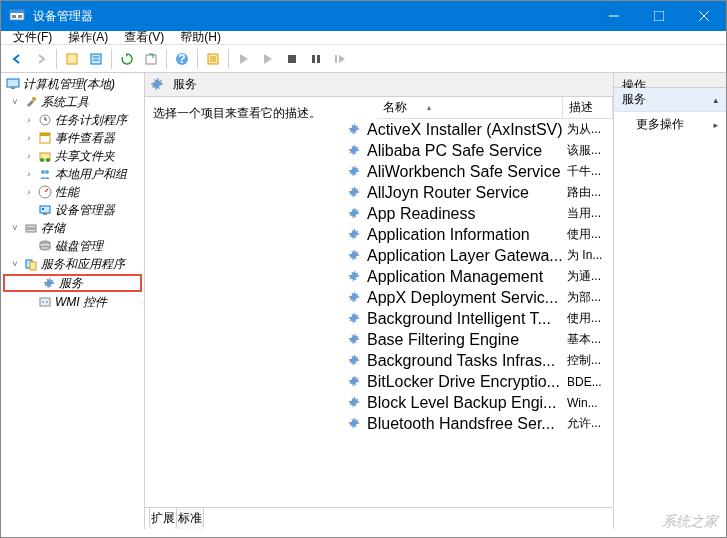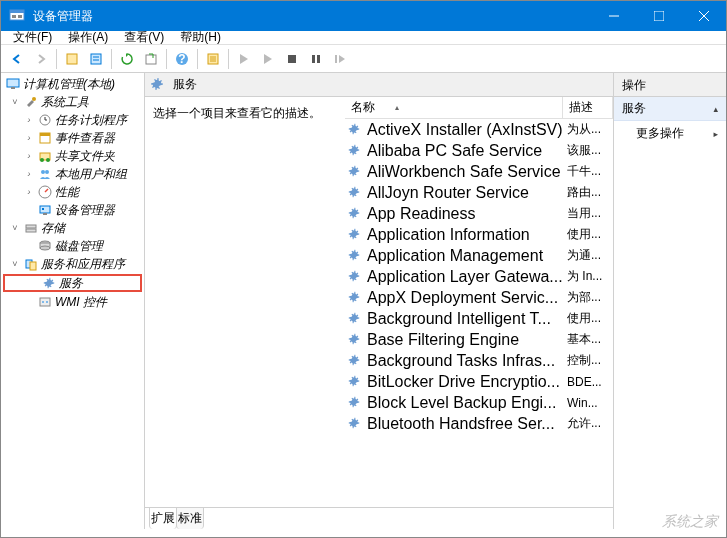--- a/index.html
+++ b/index.html
@@ -21,35 +21,35 @@
 .tree-item .expand { width: 12px; text-align: center; font-size: 9px; color: #666; }
 .tree-item .ticon { width: 16px; height: 16px; margin: 0 2px; display: flex; align-items: center; justify-content: center; }
 .tree-item .label { font-size: 12px; }
 .mid { flex: 1; display: flex; flex-direction: column; border-right: 1px solid #d0d0d0; }
 .mid-header { height: 24px; background: #f0f0f0; display: flex; align-items: center; padding: 0 4px; border-bottom: 1px solid #d0d0d0; }
 .mid-header .gear { width: 18px; height: 18px; margin-right: 6px; }
 .mid-header .mtitle { font-size: 12px; }
 .mid-body { flex: 1; display: flex; overflow: hidden; }
 .mid-left { width: 200px; padding: 8px; font-size: 12px; }
 .mid-right { flex: 1; display: flex; flex-direction: column; overflow: hidden; }
-.list-header { height: 22px; display: flex; border-bottom: 1px solid #e0e0e0; }
+.list-header { height: 22px; display: flex; border-bottom: 1px solid #e0e0e0; margin-left: 32px; }
 .list-header .col { padding: 3px 6px; border-right: 1px solid #e0e0e0; font-size: 12px; display: flex; align-items: center; }
 .list-header .col.name { flex: 1; }
 .list-header .col.desc { width: 50px; }
 .list-header .sort { font-size: 8px; margin-left: 20px; color: #666; }
 .list-body { flex: 1; overflow-y: scroll; overflow-x: hidden; }
 .list-row { display: flex; align-items: center; height: 21px; padding: 0 2px; cursor: pointer; }
 .list-row .ricon { width: 16px; height: 16px; margin-right: 4px; flex-shrink: 0; }
 .list-row .rname { flex: 1; white-space: nowrap; overflow: hidden; text-overflow: ellipsis; font-size: 16px; }
 .list-row .rdesc { width: 44px; white-space: nowrap; overflow: hidden; text-overflow: ellipsis; font-size: 12px; }
 .mid-tabs { height: 22px; border-top: 1px solid #d0d0d0; display: flex; align-items: flex-end; padding-left: 4px; background: #fff; }
 .mid-tabs .tab { padding: 2px 1px; border: 1px solid #d0d0d0; border-bottom: none; border-radius: 0 0 4px 4px; margin-right: -1px; font-size: 12px; cursor: pointer; background: #f8f8f8; }
 .mid-tabs .tab.active { background: #fff; }
 .actions { width: 112px; display: flex; flex-direction: column; }
-.actions-header { height: 24px; background: #f0f0f0; padding: 4px 8px; font-size: 12px; border-bottom: 1px solid #d0d0d0; }
+.actions-header { height: 15px; background: #f0f0f0; padding: 4px 8px; font-size: 12px; border-bottom: 1px solid #d0d0d0; }
 .actions-body { flex: 1; padding: 0; }
 .actions-section { background: #e8f0fb; padding: 3px 8px; font-size: 12px; display: flex; align-items: center; justify-content: space-between; border-bottom: 1px solid #d8e4f5; }
 .actions-section .arrow { font-size: 9px; color: #444; }
 .actions-item { padding: 4px 8px 4px 22px; font-size: 12px; cursor: pointer; display: flex; align-items: center; }
 .actions-item .aarrow { font-size: 9px; margin-left: auto; color: #444; }
 .watermark { position: absolute; right: 8px; bottom: 6px; color: rgba(128,128,128,0.5); font-size: 14px; font-style: italic; pointer-events: none; }
 
 .svg { display: block; }
 .gear-svg { fill: #6b9bd1; }
 </style>
@@ -371,29 +371,29 @@
               <span class="ricon"><svg class="gear-svg" width="14" height="14" viewBox="0 0 16 16">
                   <path d="M8 5a3 3 0 100 6 3 3 0 000-6zM14 8.5v-1l-1.7-.3a4.5 4.5 0 00-.4-1l1-1.4-.7-.7-1.4 1a4.5 4.5 0 00-1-.4L9.5 2h-1l-.3 1.7a4.5 4.5 0 00-1 .4l-1.4-1-.7.7 1 1.4a4.5 4.5 0 00-.4 1L2 7.5v1l1.7.3a4.5 4.5 0 00.4 1l-1 1.4.7.7 1.4-1a4.5 4.5 0 001 .4L6.5 14h1l.3-1.7a4.5 4.5 0 001-.4l1.4 1 .7-.7-1-1.4a4.5 4.5 0 00.4-1L14 8.5z"></path>
                 </svg></span>
               <span class="rname">Application Information</span>
               <span class="rdesc">使用...</span>
             </div>
             <div class="list-row">
               <span class="ricon"><svg class="gear-svg" width="14" height="14" viewBox="0 0 16 16">
                   <path d="M8 5a3 3 0 100 6 3 3 0 000-6zM14 8.5v-1l-1.7-.3a4.5 4.5 0 00-.4-1l1-1.4-.7-.7-1.4 1a4.5 4.5 0 00-1-.4L9.5 2h-1l-.3 1.7a4.5 4.5 0 00-1 .4l-1.4-1-.7.7 1 1.4a4.5 4.5 0 00-.4 1L2 7.5v1l1.7.3a4.5 4.5 0 00.4 1l-1 1.4.7.7 1.4-1a4.5 4.5 0 001 .4L6.5 14h1l.3-1.7a4.5 4.5 0 001-.4l1.4 1 .7-.7-1-1.4a4.5 4.5 0 00.4-1L14 8.5z"></path>
                 </svg></span>
+              <span class="rname">Application Layer Gatewa...</span>
+              <span class="rdesc">为 In...</span>
+            </div>
+            <div class="list-row">
+              <span class="ricon"><svg class="gear-svg" width="14" height="14" viewBox="0 0 16 16">
+                  <path d="M8 5a3 3 0 100 6 3 3 0 000-6zM14 8.5v-1l-1.7-.3a4.5 4.5 0 00-.4-1l1-1.4-.7-.7-1.4 1a4.5 4.5 0 00-1-.4L9.5 2h-1l-.3 1.7a4.5 4.5 0 00-1 .4l-1.4-1-.7.7 1 1.4a4.5 4.5 0 00-.4 1L2 7.5v1l1.7.3a4.5 4.5 0 00.4 1l-1 1.4.7.7 1.4-1a4.5 4.5 0 001 .4L6.5 14h1l.3-1.7a4.5 4.5 0 001-.4l1.4 1 .7-.7-1-1.4a4.5 4.5 0 00.4-1L14 8.5z"></path>
+                </svg></span>
               <span class="rname">Application Management</span>
               <span class="rdesc">为通...</span>
-            </div>
-            <div class="list-row">
-              <span class="ricon"><svg class="gear-svg" width="14" height="14" viewBox="0 0 16 16">
-                  <path d="M8 5a3 3 0 100 6 3 3 0 000-6zM14 8.5v-1l-1.7-.3a4.5 4.5 0 00-.4-1l1-1.4-.7-.7-1.4 1a4.5 4.5 0 00-1-.4L9.5 2h-1l-.3 1.7a4.5 4.5 0 00-1 .4l-1.4-1-.7.7 1 1.4a4.5 4.5 0 00-.4 1L2 7.5v1l1.7.3a4.5 4.5 0 00.4 1l-1 1.4.7.7 1.4-1a4.5 4.5 0 001 .4L6.5 14h1l.3-1.7a4.5 4.5 0 001-.4l1.4 1 .7-.7-1-1.4a4.5 4.5 0 00.4-1L14 8.5z"></path>
-                </svg></span>
-              <span class="rname">Application Layer Gatewa...</span>
-              <span class="rdesc">为 In...</span>
             </div>
             <div class="list-row">
               <span class="ricon"><svg class="gear-svg" width="14" height="14" viewBox="0 0 16 16">
                   <path d="M8 5a3 3 0 100 6 3 3 0 000-6zM14 8.5v-1l-1.7-.3a4.5 4.5 0 00-.4-1l1-1.4-.7-.7-1.4 1a4.5 4.5 0 00-1-.4L9.5 2h-1l-.3 1.7a4.5 4.5 0 00-1 .4l-1.4-1-.7.7 1 1.4a4.5 4.5 0 00-.4 1L2 7.5v1l1.7.3a4.5 4.5 0 00.4 1l-1 1.4.7.7 1.4-1a4.5 4.5 0 001 .4L6.5 14h1l.3-1.7a4.5 4.5 0 001-.4l1.4 1 .7-.7-1-1.4a4.5 4.5 0 00.4-1L14 8.5z"></path>
                 </svg></span>
               <span class="rname">AppX Deployment Servic...</span>
               <span class="rdesc">为部...</span>
             </div>
             <div class="list-row">
               <span class="ricon"><svg class="gear-svg" width="14" height="14" viewBox="0 0 16 16">

